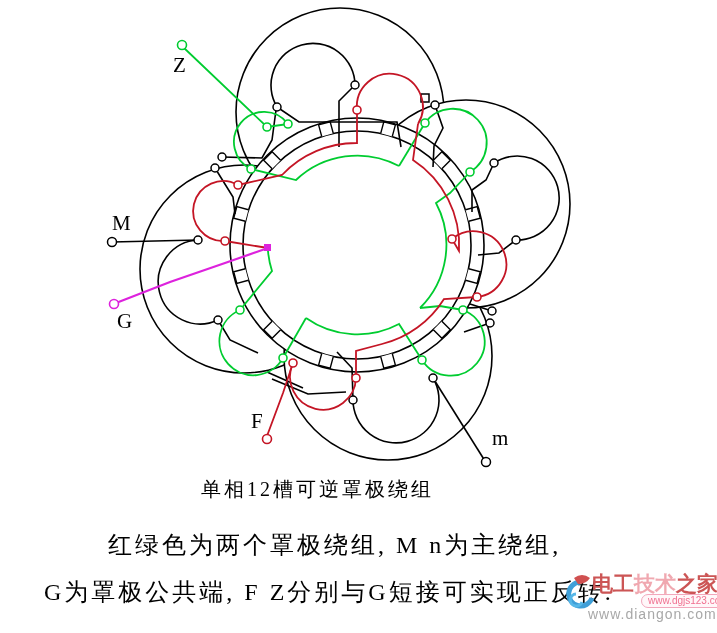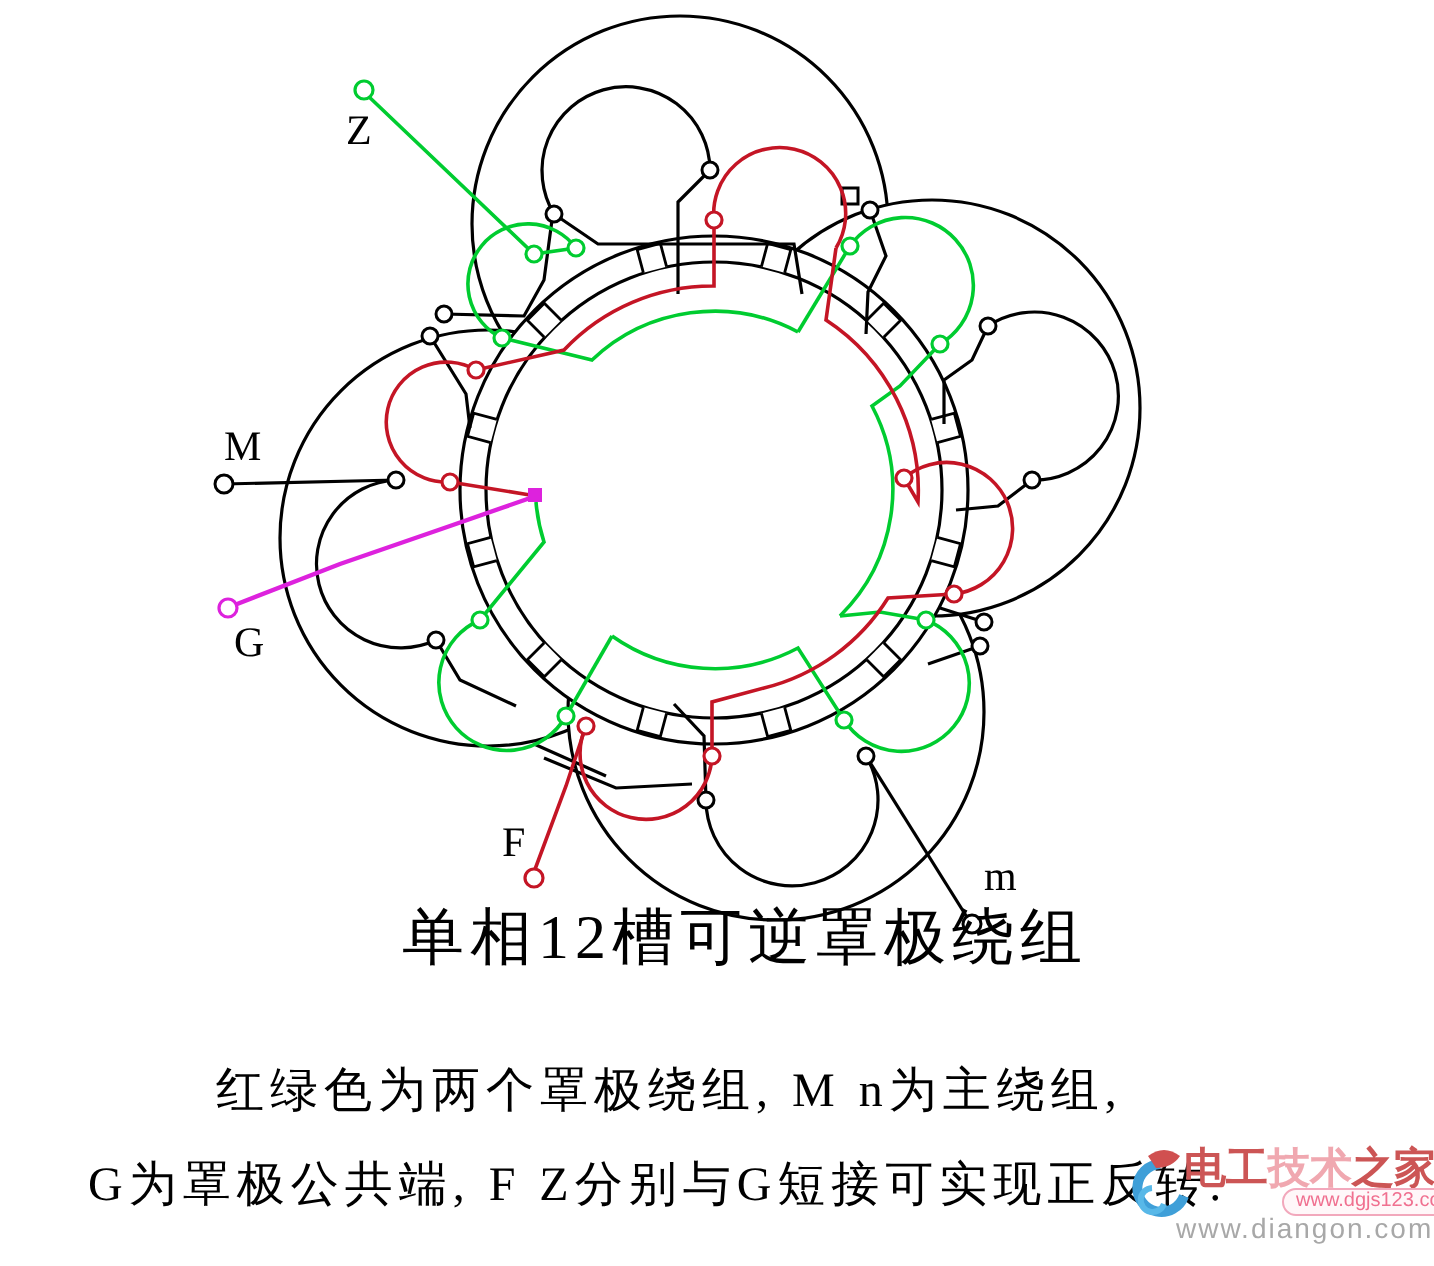--- a/index.html
+++ b/index.html
@@ -15,21 +15,21 @@
   .grn path,.grn polyline{fill:none;stroke:var(--shading-green);stroke-width:1.8px;}
   .grn circle{fill:#fff;stroke:var(--shading-green);stroke-width:1.6px;}
   .red path,.red polyline{fill:none;stroke:var(--shading-red);stroke-width:1.8px;}
   .red circle{fill:#fff;stroke:var(--shading-red);stroke-width:1.6px;}
   .mag polyline{fill:none;stroke:var(--common-magenta);stroke-width:2.2px;}
   .mag circle{fill:#fff;stroke:var(--common-magenta);stroke-width:1.6px;}
   .mag rect{fill:var(--common-magenta);stroke:none;}
   .lbl{font-family:"Liberation Serif",serif;font-size:21px;fill:#000;}
   
   .cap{position:absolute;color:#000;white-space:nowrap;font-family:"Liberation Serif",serif;}
-  #cap-title{left:201px;top:448px;font-size:31px;letter-spacing:3px;}
+  #cap-title{left:201px;top:476px;font-size:20px;letter-spacing:3px;}
   #cap-line1{left:108px;top:529px;font-size:24px;letter-spacing:3px;}
   #cap-line2{left:44px;top:576px;font-size:24px;letter-spacing:3px;}
   
   #watermark{position:absolute;left:566px;top:566px;width:151px;height:62px;}
   #wm-name{position:absolute;left:26px;top:4px;font-size:21px;font-weight:bold;
            font-family:"Liberation Sans",sans-serif;letter-spacing:0px;white-space:nowrap;}
   .wm-dark{color:var(--watermark-red);}
   .wm-light{color:var(--watermark-pink);margin-top:26px;}
   #wm-badge{position:absolute;left:30px;top:28px;font-size:10px;line-height:12px;
             font-family:"Liberation Sans",sans-serif;color:#f07090;

